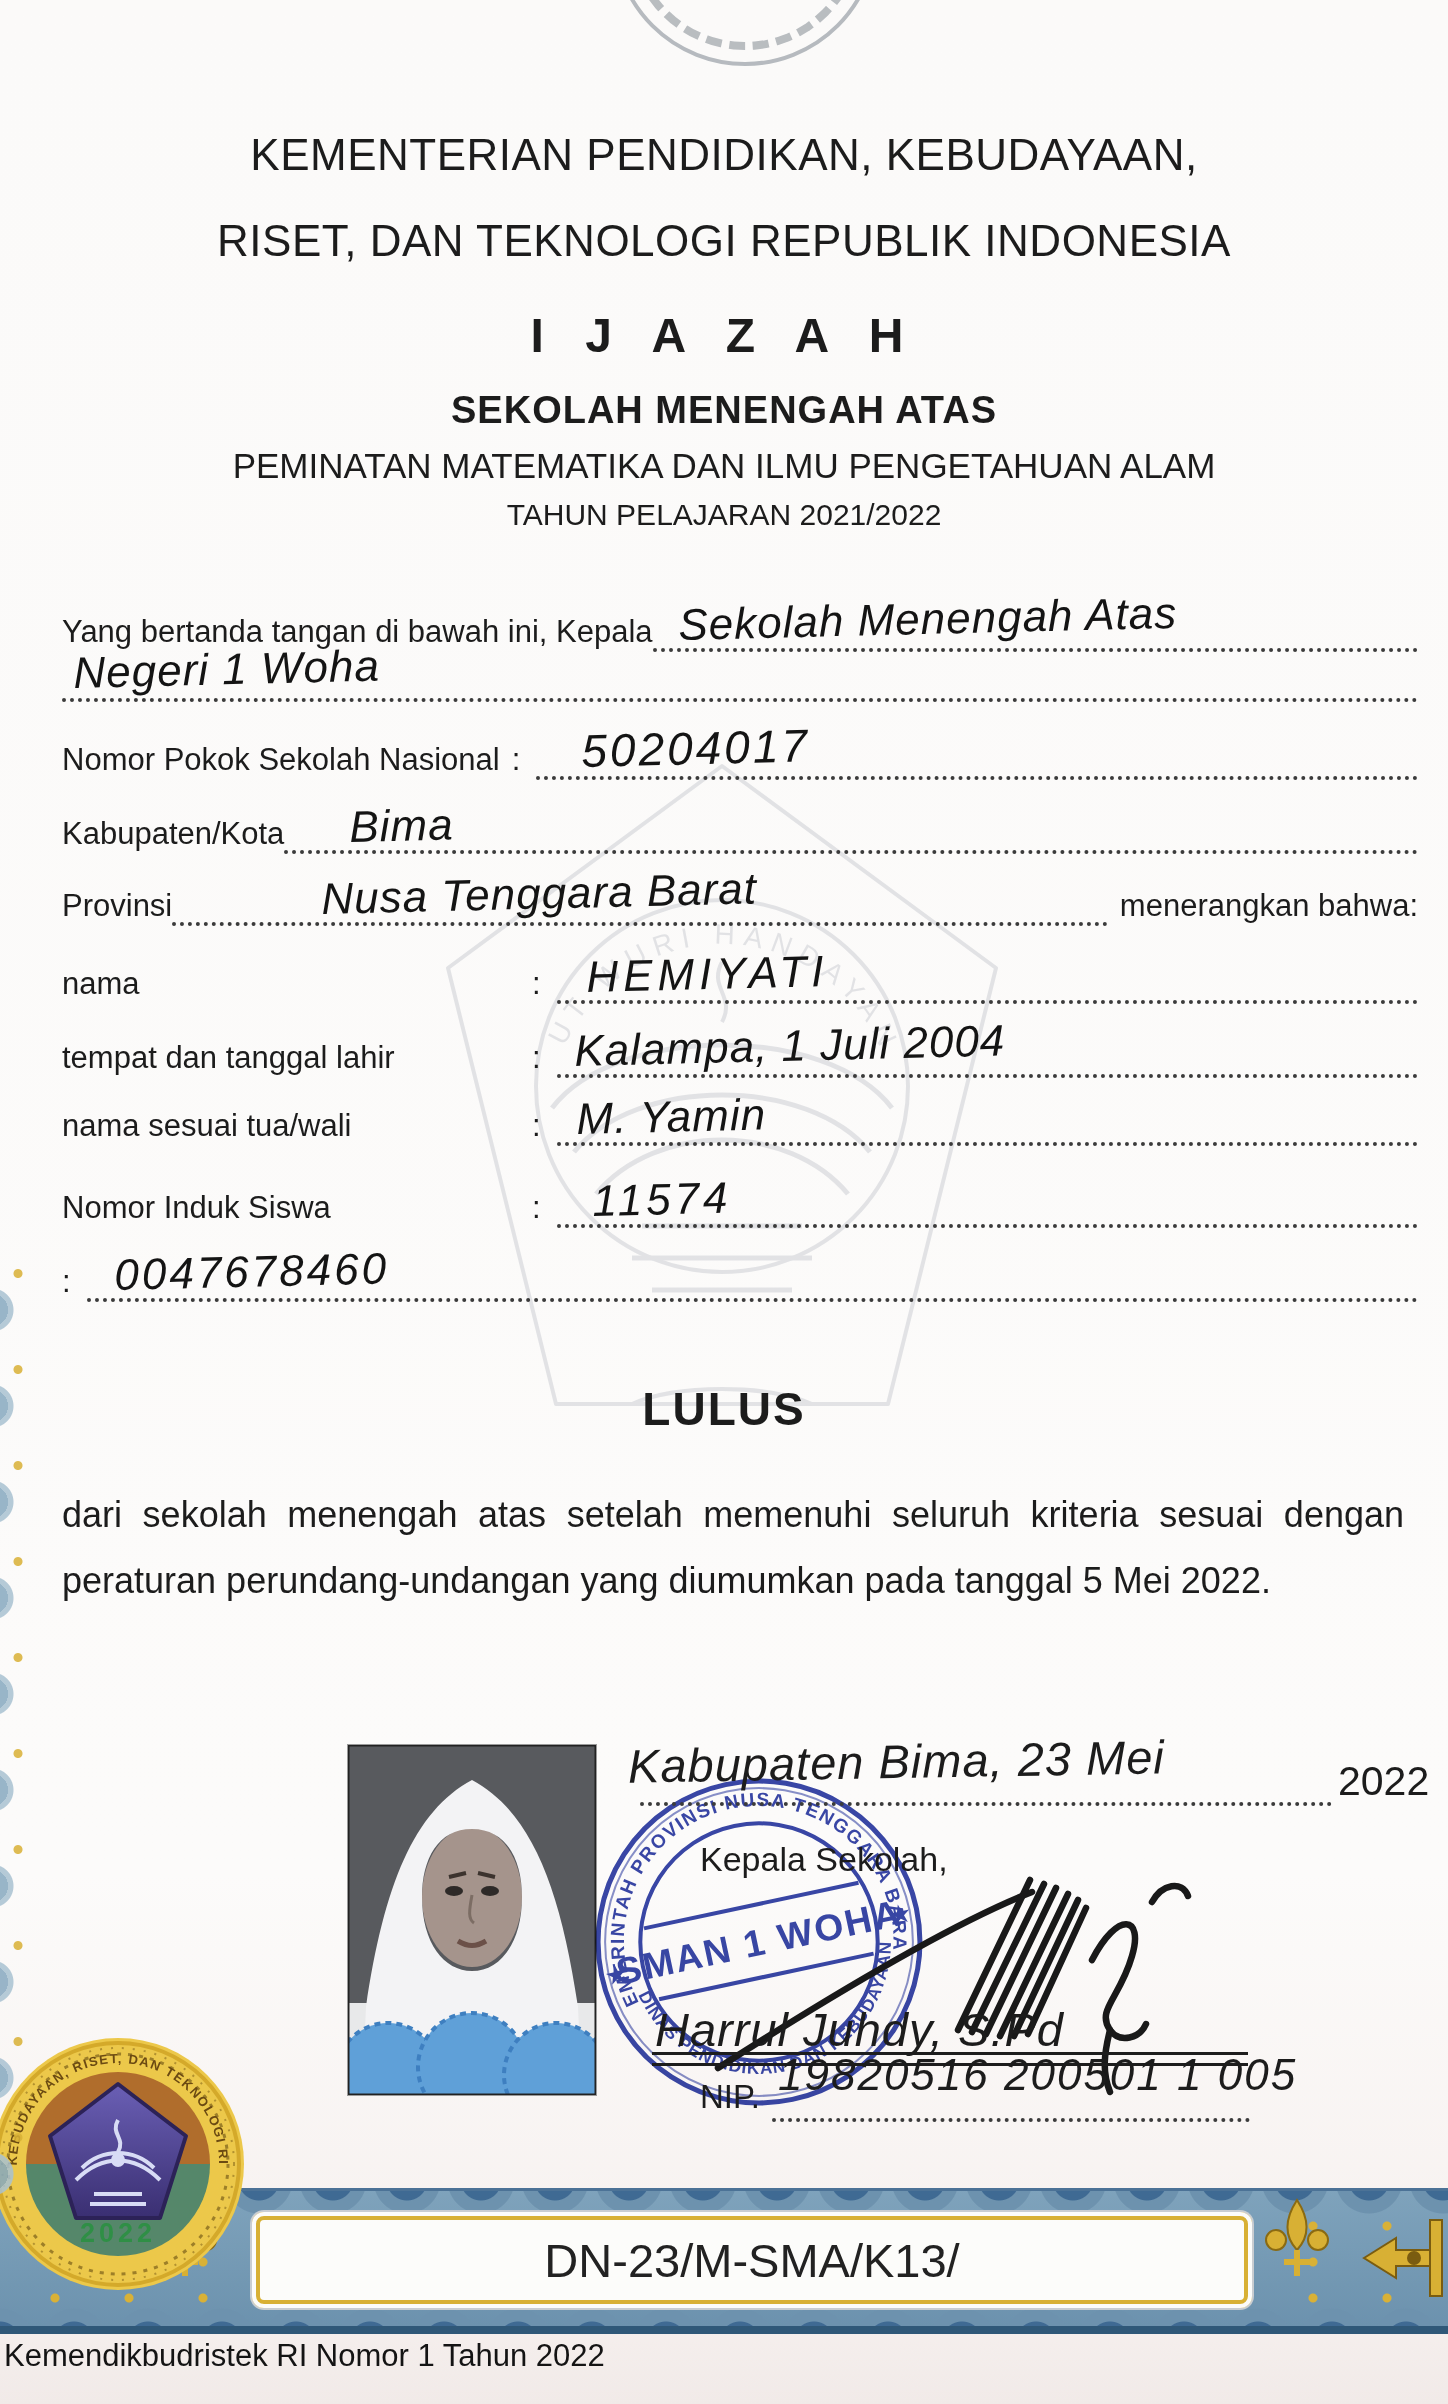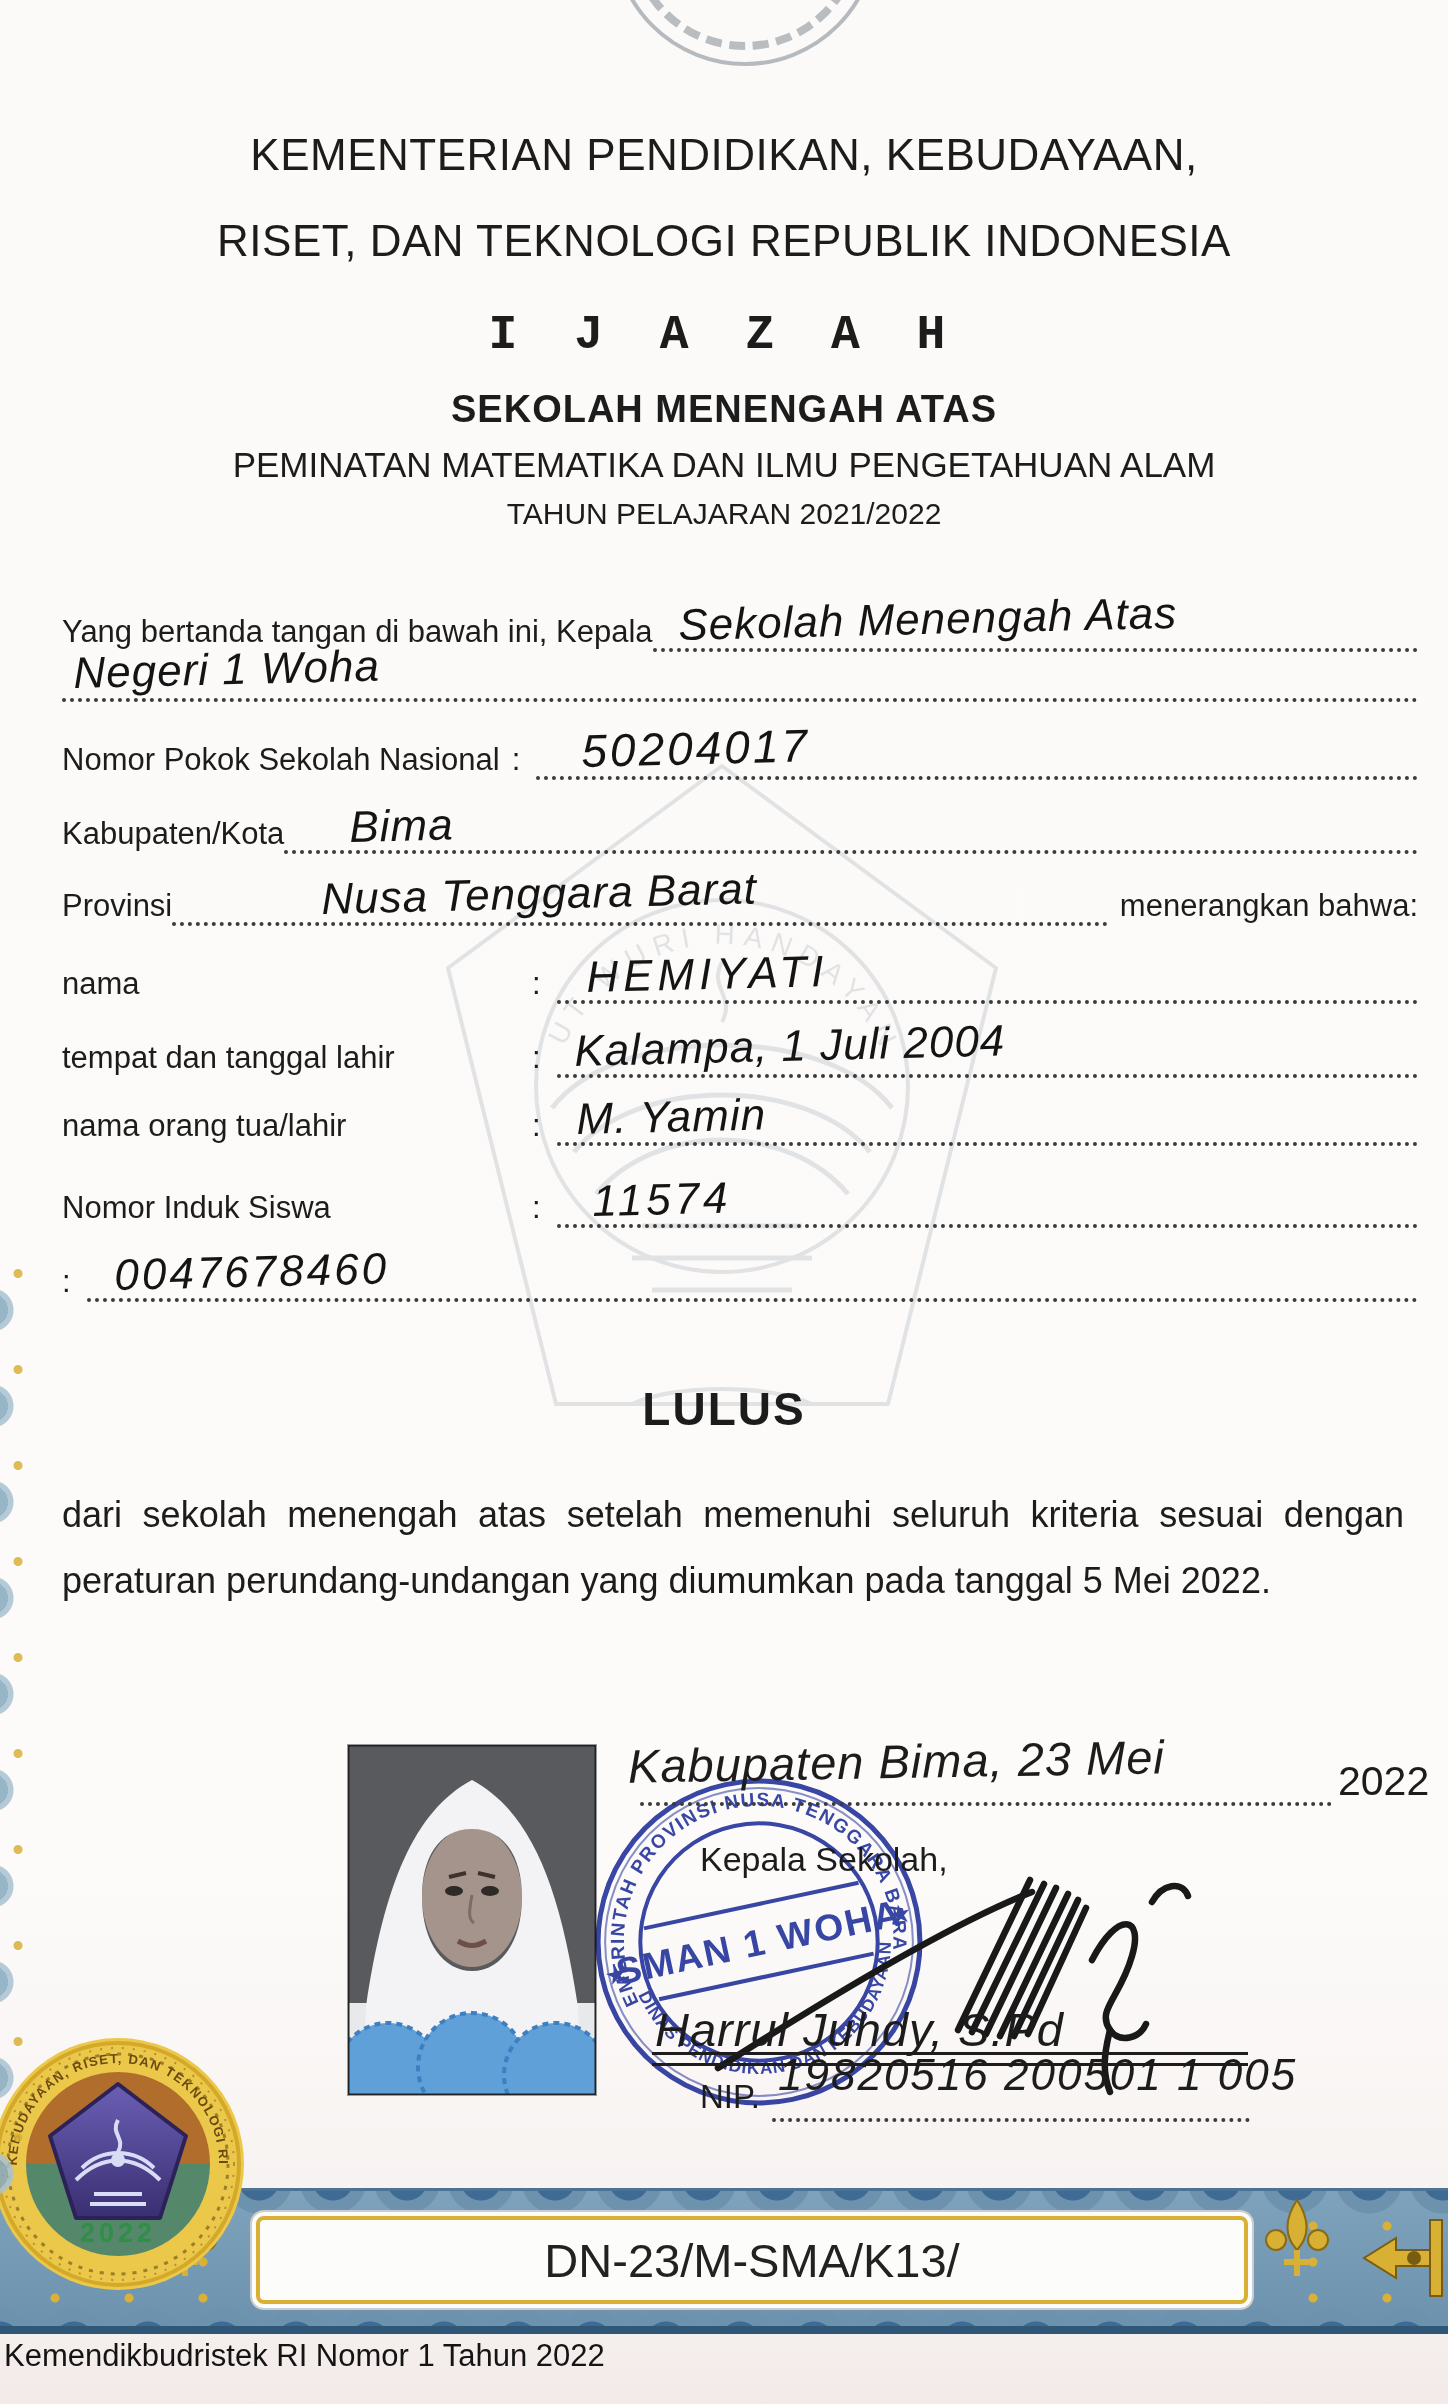--- a/index.html
+++ b/index.html
@@ -8,21 +8,21 @@
     font-family:"Liberation Sans",sans-serif;color:#1c1c1c;}
 
   
   .top-seal{position:absolute;left:612px;top:-200px;width:258px;height:258px;border-radius:50%;
     border:4px solid #aab0b5;opacity:.85}
   .top-seal .inner{position:absolute;inset:12px;border-radius:50%;border:8px dashed #9aa0a6;opacity:.8}
 
   
   .header{position:absolute;top:112px;left:0;right:0;text-align:center}
   .h-min{font-size:44px;line-height:1.95;letter-spacing:.5px}
-  .h-title{margin-top:24px;font-family:Liberation Mono, monospace;font-size:48px;font-weight:700;letter-spacing:14px}
+  .h-title{margin-top:24px;font-family:Liberation Sans, sans-serif;font-size:48px;font-weight:700;letter-spacing:14px}
   .h-level{margin-top:26px;font-size:38px;font-weight:700;letter-spacing:1px}
   .h-prog{margin-top:14px;font-size:35px}
   .h-year{margin-top:12px;font-size:30px}
 
   
   .watermark{position:absolute;left:436px;top:756px;opacity:.5;pointer-events:none}
 
   
   .form{position:absolute;left:62px;right:30px;top:590px}
   .row{position:relative;display:flex;align-items:flex-end}
@@ -179,21 +179,21 @@
     </div>
     <div class="row r7">
       <span class="lbl lblw">tempat dan tanggal lahir</span>
       <span class="colon">:</span>
       <span class="fill">
           <i class="hand h-ttl">Kalampa, 1 Juli 2004</i>
           <b class="dots"></b>
         </span>
     </div>
     <div class="row r8">
-      <span class="lbl lblw">nama orang tua/lahir</span>
+      <span class="lbl lblw">nama sesuai tua/wali</span>
       <span class="colon">:</span>
       <span class="fill">
           <i class="hand h-wali">M. Yamin</i>
           <b class="dots"></b>
         </span>
     </div>
     <div class="row r9">
       <span class="lbl lblw">Nomor Induk Siswa</span>
       <span class="colon">:</span>
       <span class="fill">

